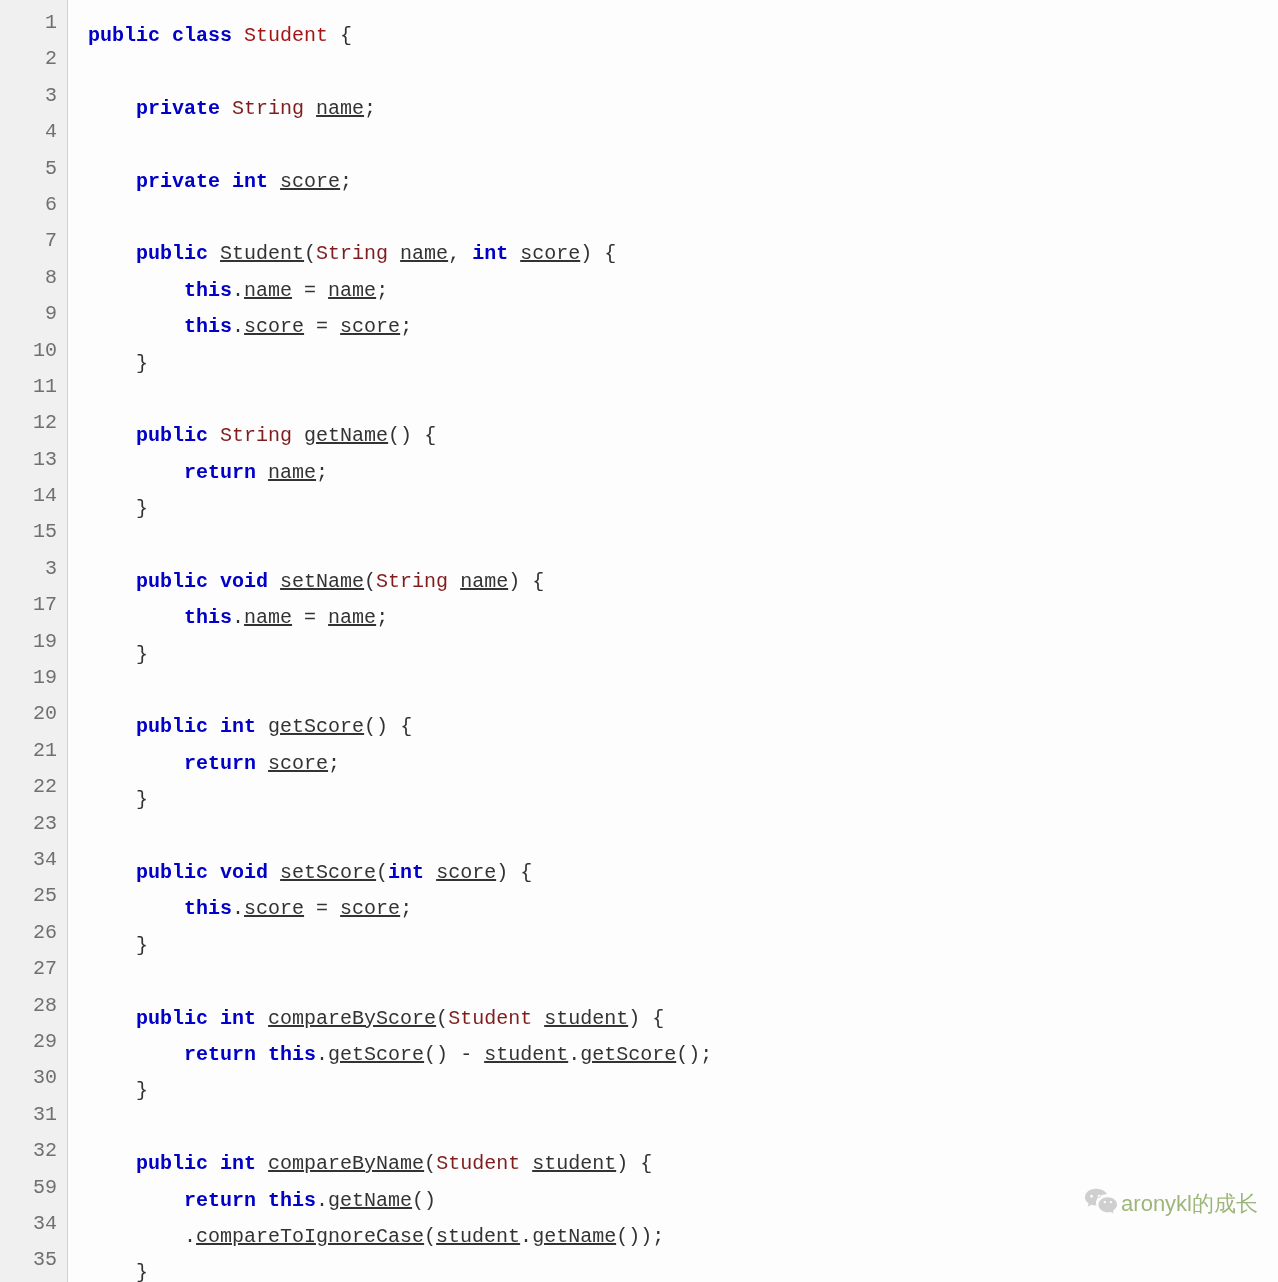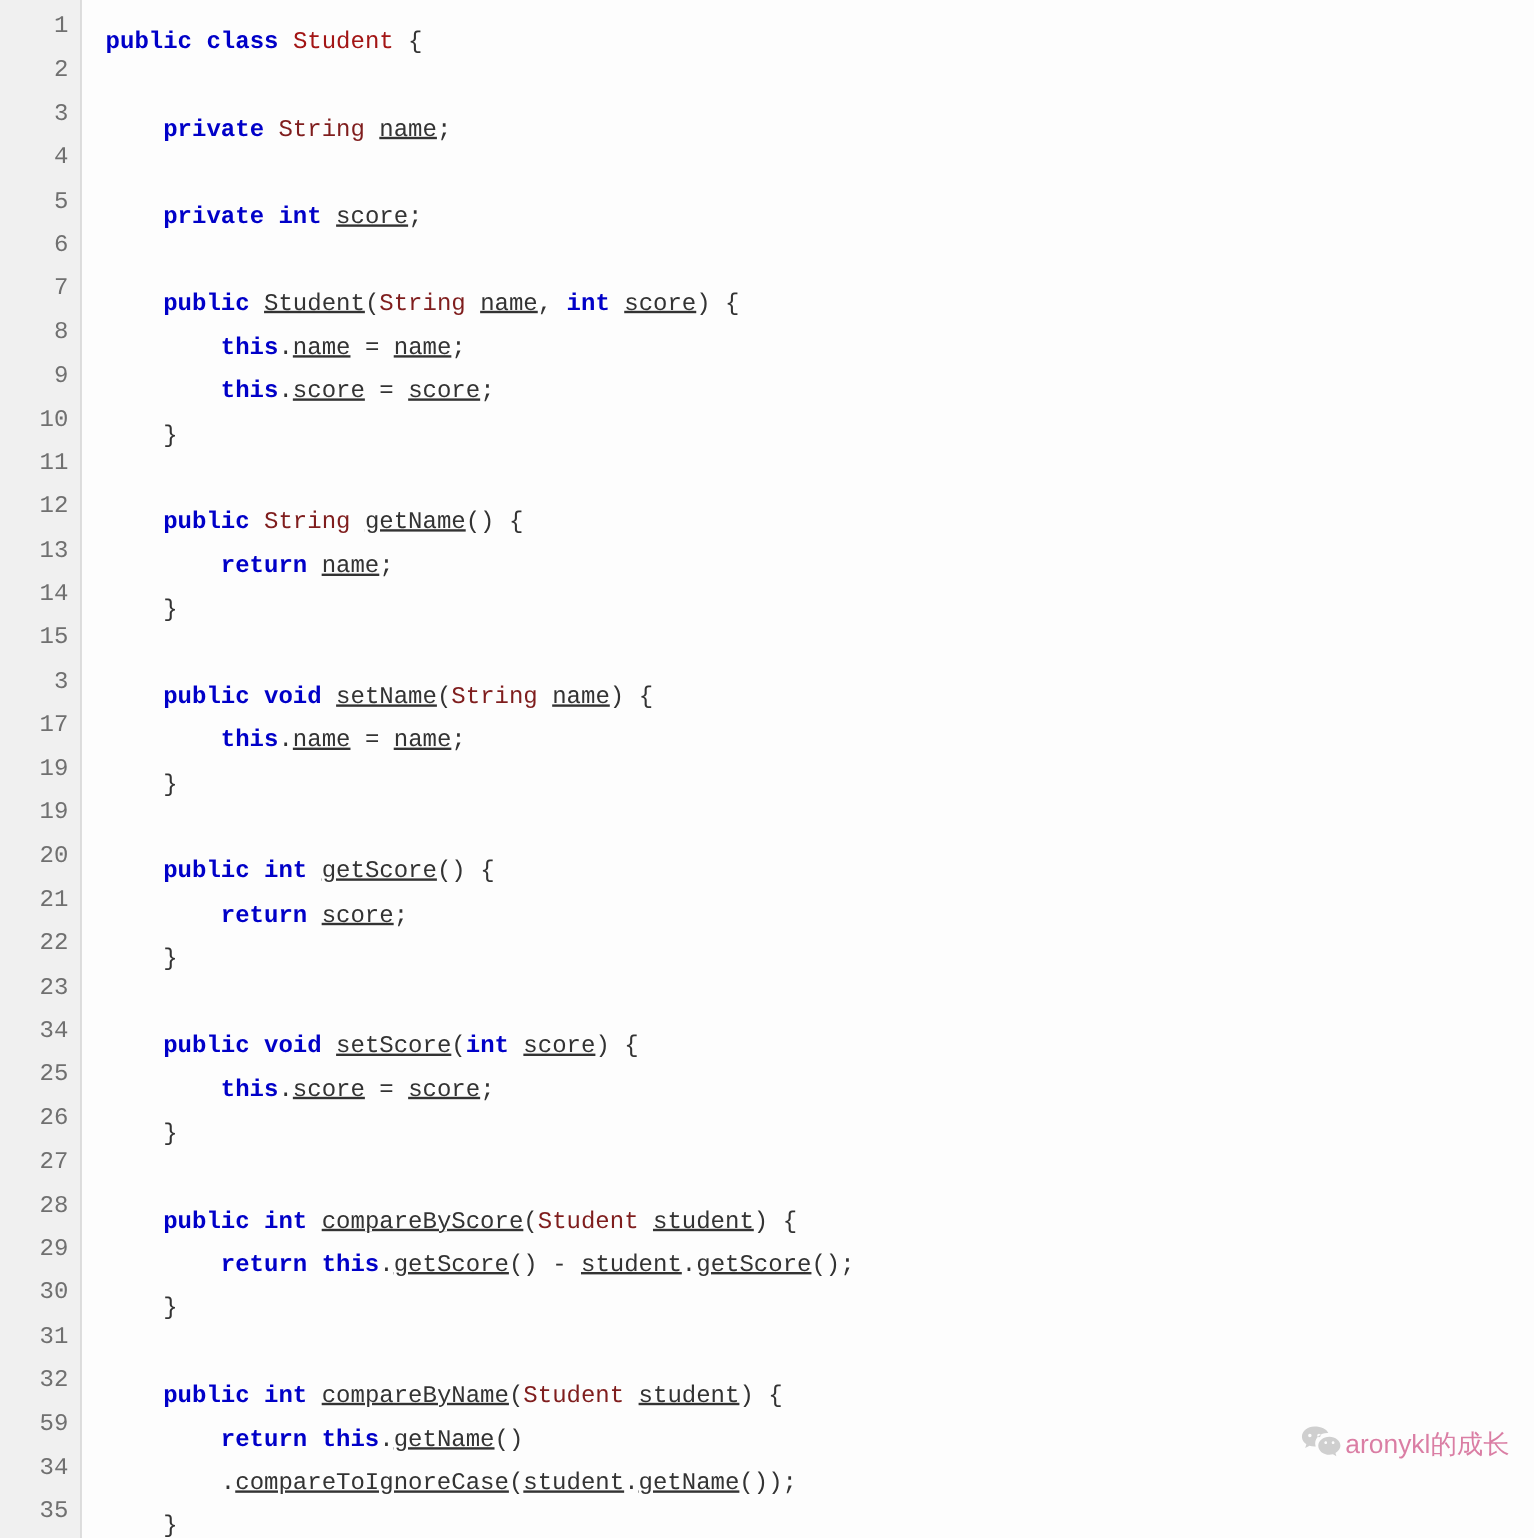--- a/index.html
+++ b/index.html
@@ -49,21 +49,21 @@
   .pun  { color: #333; }
 
   .watermark {
     position: absolute;
     right: 20px;
     bottom: 60px;
     display: flex;
     align-items: center;
     gap: 3px;
     opacity: 0.55;
-    color: #be185d;
+    color: #4d7c0f;
     font-family: sans-serif;
     font-size: 22px;
   }
   .watermark svg {
     width: 34px;
     height: 30px;
     fill: #aaa;
   }
 </style>
 </head>

